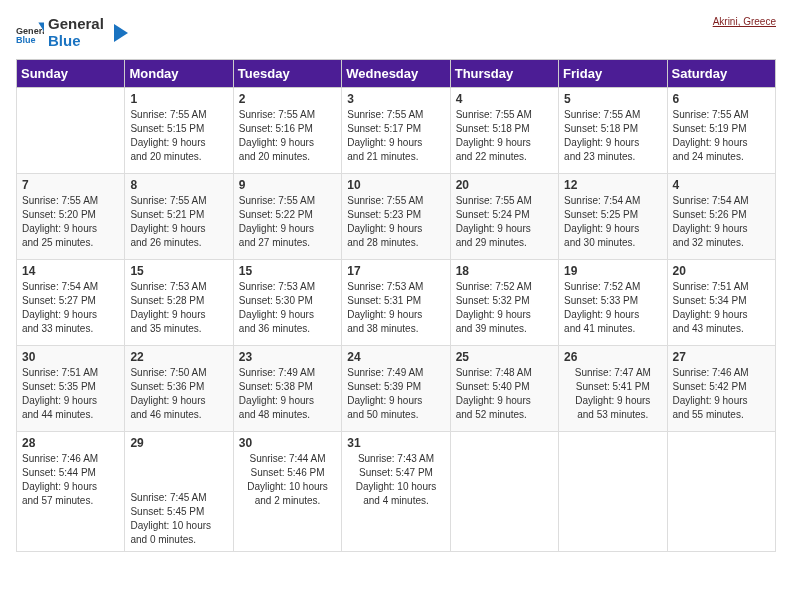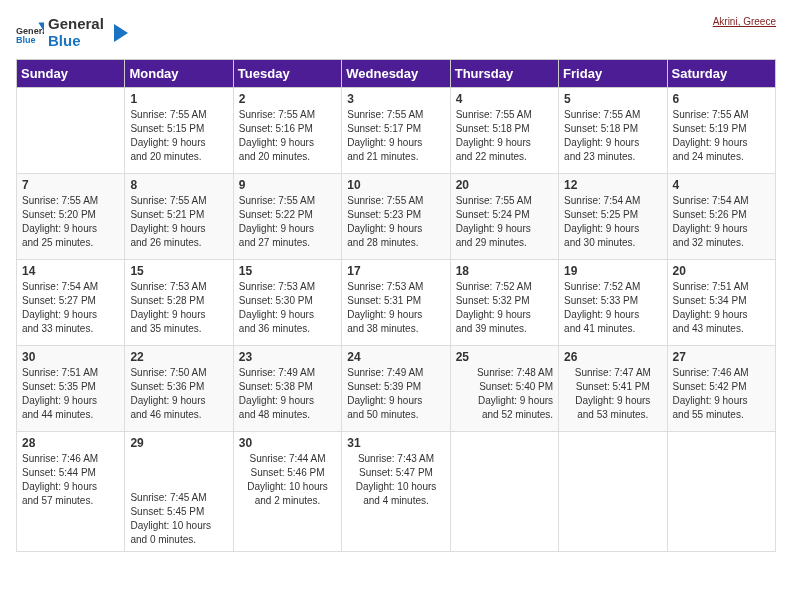--- a/index.html
+++ b/index.html
@@ -287,21 +287,21 @@
         </td>
         <td>
           <span class="day-number">24</span>
           <div class="day-info" style="white-space: pre-line;">Sunrise: 7:49 AM
 Sunset: 5:39 PM
 Daylight: 9 hours
 and 50 minutes.</div>
         </td>
         <td>
           <span class="day-number">25</span>
-          <div class="day-info" style="white-space: pre-line; text-align: right;">Sunrise: 7:48 AM
+          <div class="day-info" style="white-space: pre-line;">Sunrise: 7:48 AM
 Sunset: 5:40 PM
 Daylight: 9 hours
 and 52 minutes.</div>
         </td>
         <td>
           <span class="day-number">26</span>
           <div class="day-info" style="white-space: pre-line; text-align: center;">Sunrise: 7:47 AM
 Sunset: 5:41 PM
 Daylight: 9 hours
 and 53 minutes.</div>

